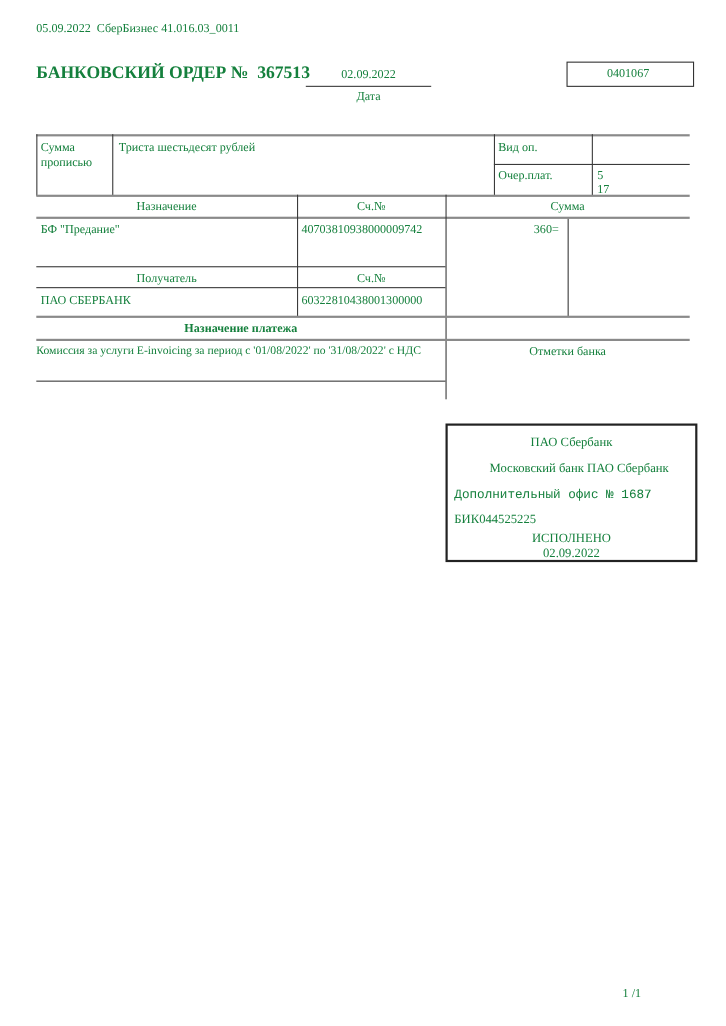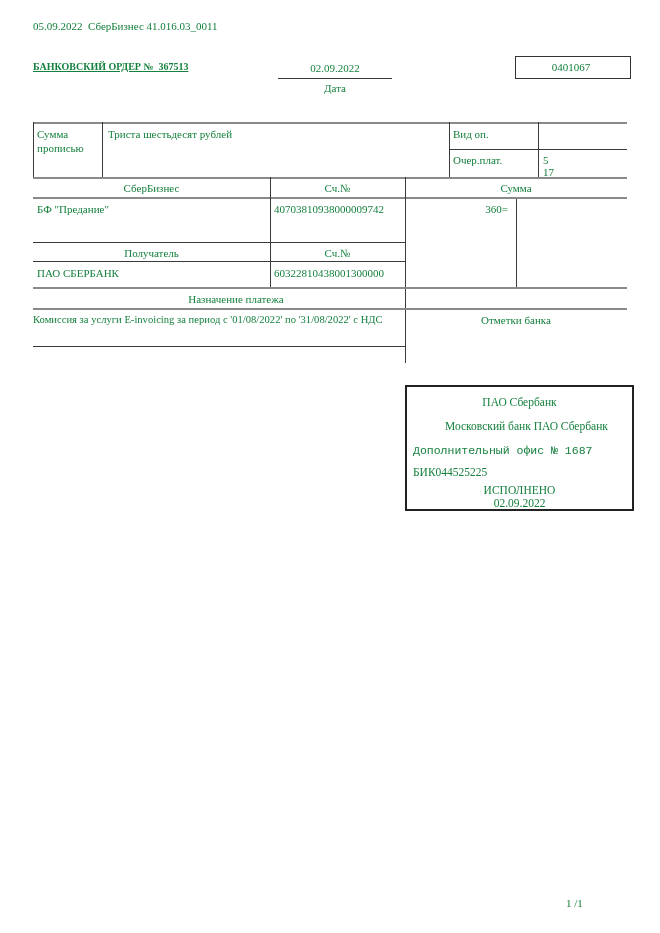--- a/index.html
+++ b/index.html
@@ -33,21 +33,21 @@
   }
   .stamp .t{font-size:11.5px;}
 </style>
 </head>
 <body>
 
 <div class="page">
 
   <div class="t nowrap" style="left:33px;top:19px;">05.09.2022  СберБизнес 41.016.03_0011</div>
 
-  <div class="t nowrap bold" style="left:33px;top:60px;font-size:10px;text-decoration:underline;">БАНКОВСКИЙ ОРДЕР №  367513</div>
+  <div class="t nowrap bold" style="left:33px;top:60px;font-size:16px;">БАНКОВСКИЙ ОРДЕР №  367513</div>
 
   <div class="t center nowrap" style="left:278px;top:61px;width:114px;">02.09.2022</div>
   <div class="hline thin" style="left:278px;top:78px;width:114px;"></div>
   <div class="t center nowrap" style="left:278px;top:81px;width:114px;">Дата</div>
 
   <div class="box" style="left:515px;top:56px;width:116px;height:23px;">
     <div class="t center nowrap" style="left:0;top:3px;width:110px;">0401067</div>
   </div>
 
   <div class="hline" style="left:33px;top:122px;width:594px;"></div>
@@ -58,21 +58,21 @@
   <div class="hline thin" style="left:449px;top:149px;width:178px;"></div>
 
   <div class="t" style="left:37px;top:127px;width:62px;">Сумма прописью</div>
   <div class="t nowrap" style="left:108px;top:127px;">Триста шестьдесят рублей</div>
   <div class="t nowrap" style="left:453px;top:127px;">Вид оп.</div>
   <div class="t nowrap" style="left:543px;top:127px;margin-top:38px;">17</div>
   <div class="t nowrap" style="left:453px;top:153px;">Очер.плат.</div>
   <div class="t nowrap" style="left:543px;top:153px;">5</div>
 
   <div class="hline" style="left:33px;top:177px;width:594px;"></div>
-  <div class="t center nowrap" style="left:33px;top:181px;width:237px;">СберБизнес</div>
+  <div class="t center nowrap" style="left:33px;top:181px;width:237px;">Назначение</div>
   <div class="t center nowrap" style="left:270px;top:181px;width:135px;">Сч.№</div>
   <div class="t center nowrap" style="left:405px;top:181px;width:222px;">Сумма</div>
   <div class="hline" style="left:33px;top:197px;width:594px;"></div>
 
   <div class="vline" style="left:270px;top:177px;height:111px;"></div>
   <div class="vline" style="left:405px;top:177px;height:186px;"></div>
   <div class="vline" style="left:516px;top:199px;height:89px;"></div>
 
   <div class="t nowrap" style="left:37px;top:202px;">БФ "Предание"</div>
   <div class="t nowrap" style="left:274px;top:202px;">40703810938000009742</div>
@@ -80,21 +80,21 @@
 
   <div class="hline thin" style="left:33px;top:242px;width:372px;"></div>
   <div class="t center nowrap" style="left:33px;top:246px;width:237px;">Получатель</div>
   <div class="t center nowrap" style="left:270px;top:246px;width:135px;">Сч.№</div>
   <div class="hline thin" style="left:33px;top:261px;width:372px;"></div>
 
   <div class="t nowrap" style="left:37px;top:266px;">ПАО СБЕРБАНК</div>
   <div class="t nowrap" style="left:274px;top:266px;">60322810438001300000</div>
 
   <div class="hline" style="left:33px;top:287px;width:594px;"></div>
-  <div class="t center nowrap" style="left:50px;top:292px;width:372px;">Назначение платежа</div>
+  <div class="t center nowrap" style="left:33px;top:292px;width:372px;font-weight:bold;">Назначение платежа</div>
   <div class="hline" style="left:33px;top:308px;width:594px;"></div>
   <div class="t nowrap" style="left:33px;top:313px;font-size:10.6px;">Комиссия за услуги E-invoicing за период с '01/08/2022' по '31/08/2022' с НДС</div>
   <div class="t center nowrap" style="left:405px;top:313px;width:222px;">Отметки банка</div>
   <div class="hline thin" style="left:33px;top:346px;width:372px;"></div>
 
   <div class="stamp">
     <div class="t center nowrap" style="left:0;top:8px;width:225px;">ПАО Сбербанк</div>
     <div class="t nowrap" style="left:6px;top:32px;margin-left:32px;">Московский банк ПАО Сбербанк</div>
     <div class="t nowrap" style="left:6px;top:57px;font-family:Liberation Mono, monospace;">Дополнительный офис № 1687</div>
     <div class="t nowrap" style="left:6px;top:78px;">БИК044525225</div>

